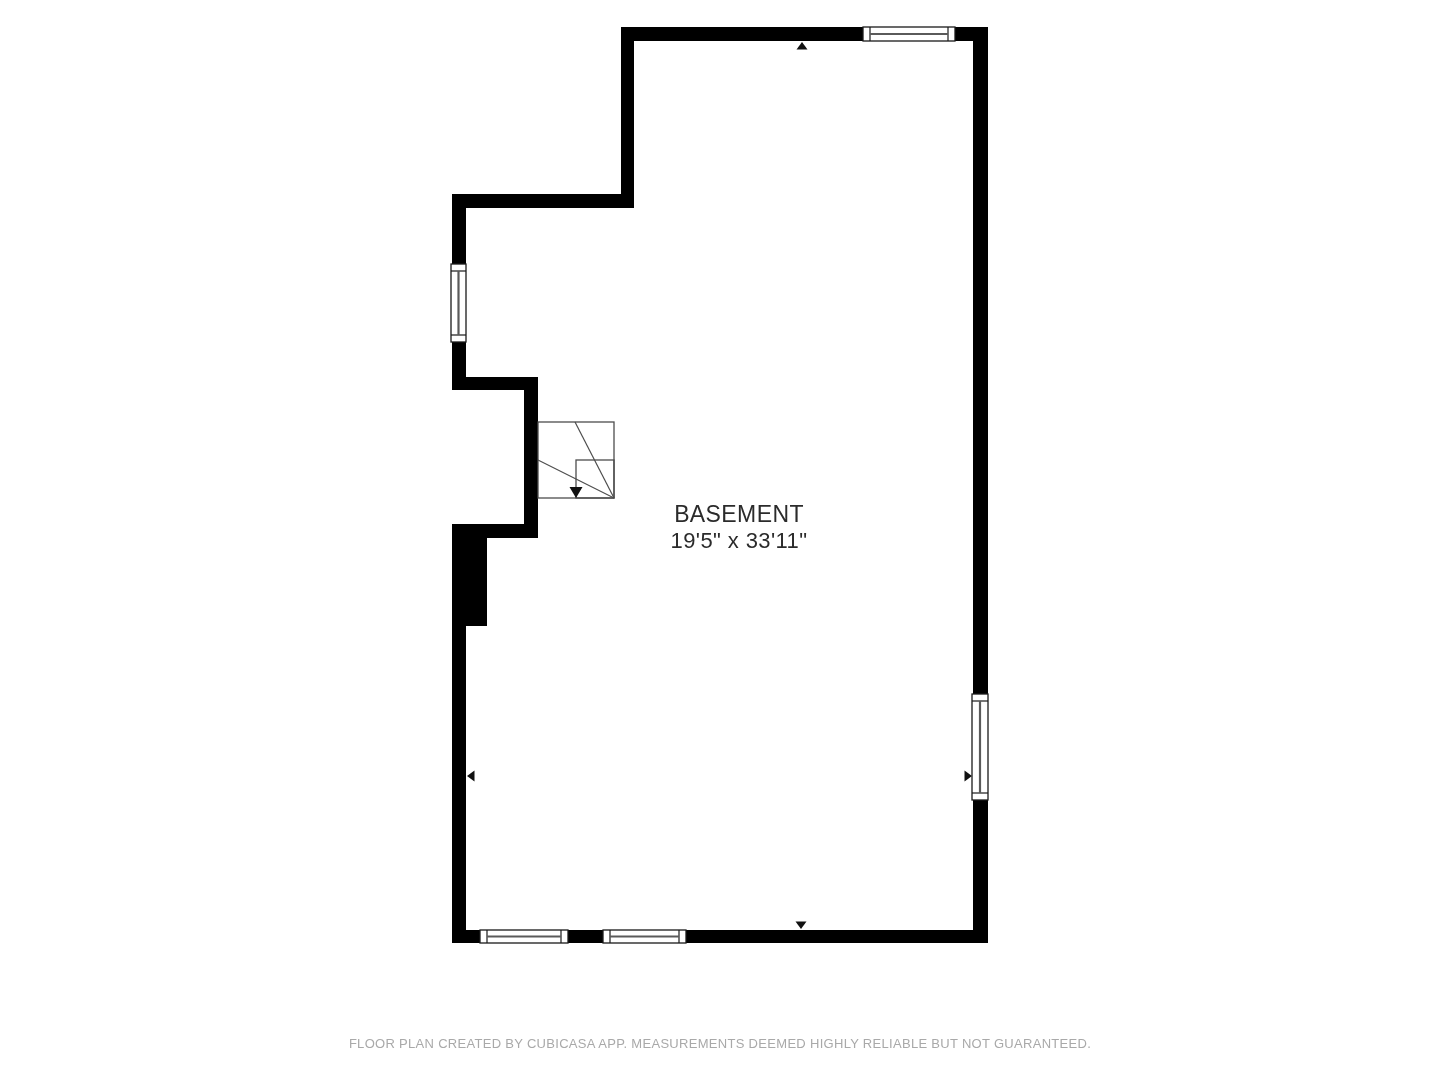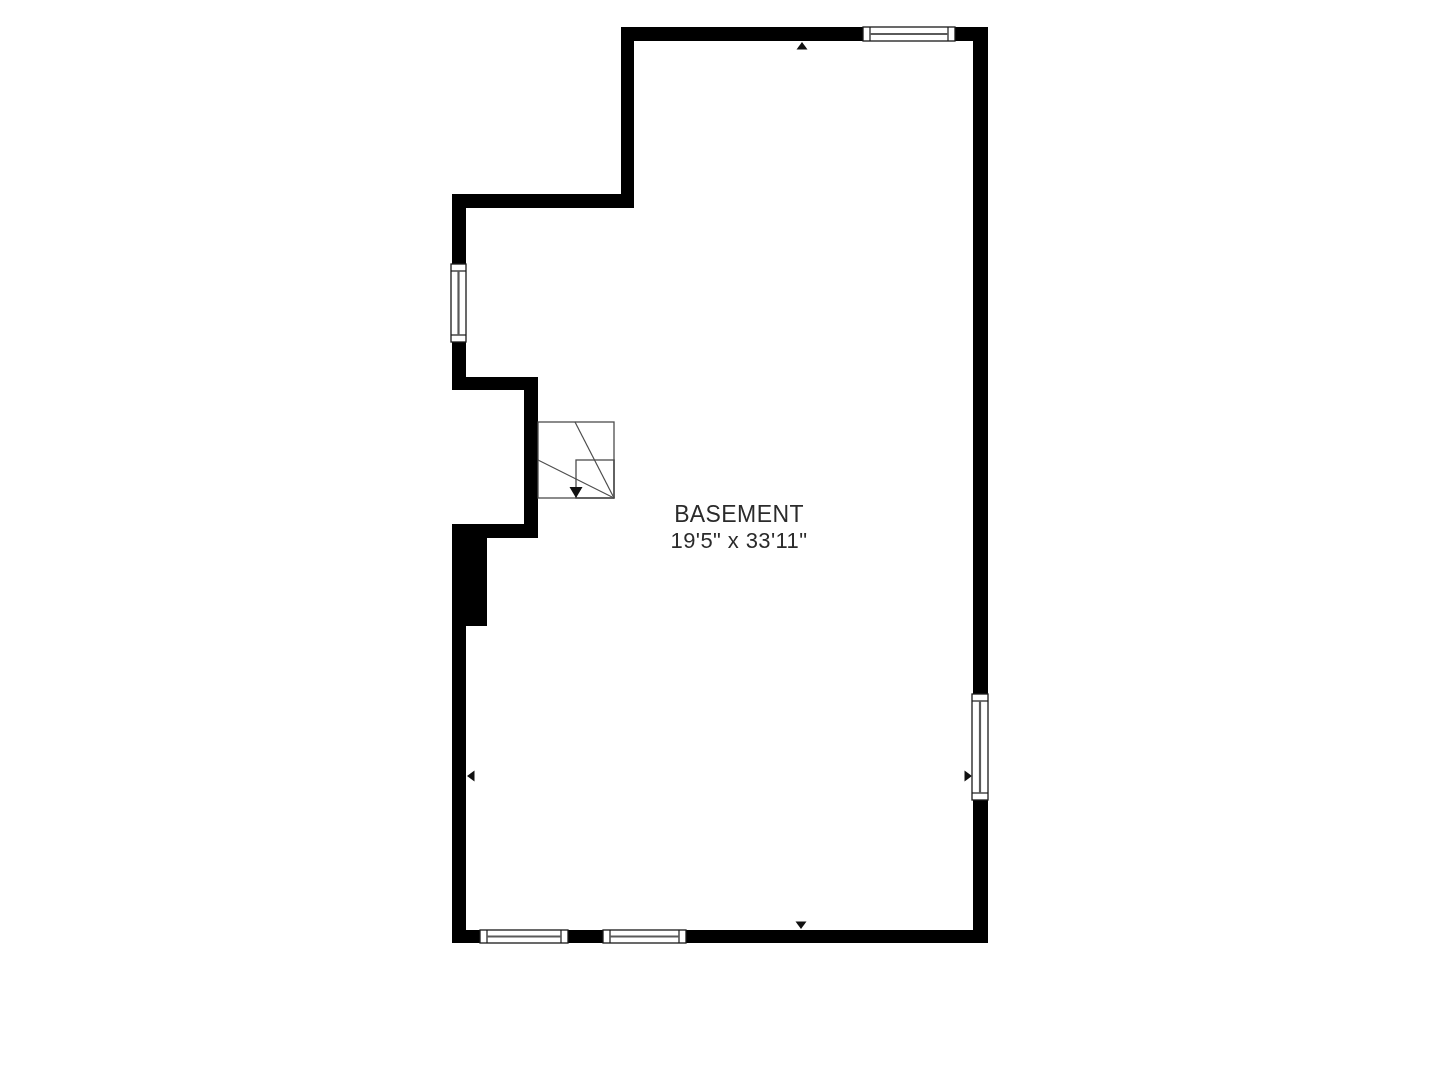--- a/index.html
+++ b/index.html
@@ -94,14 +94,15 @@
       <rect x="576" y="460" width="38" height="38" fill="none" stroke="#4d4d4d" stroke-width="1.3"></rect>
       <line x1="575" y1="422" x2="614" y2="498" stroke="#4d4d4d" stroke-width="1.2"></line>
       <line x1="538" y1="460" x2="614" y2="498" stroke="#4d4d4d" stroke-width="1.2"></line>
       <polygon points="576,498 569.5,487 582.5,487" fill="#111111"></polygon>
     </svg>
 
   <div class="room-label room-name">BASEMENT</div>
 
   <div class="room-label room-dims">19'5" x 33'11"</div>
 
+  <div class="footer-text">FLOOR PLAN CREATED BY CUBICASA APP. MEASUREMENTS DEEMED HIGHLY RELIABLE BUT NOT GUARANTEED.</div>
 
 </div>
 
 </body></html>

